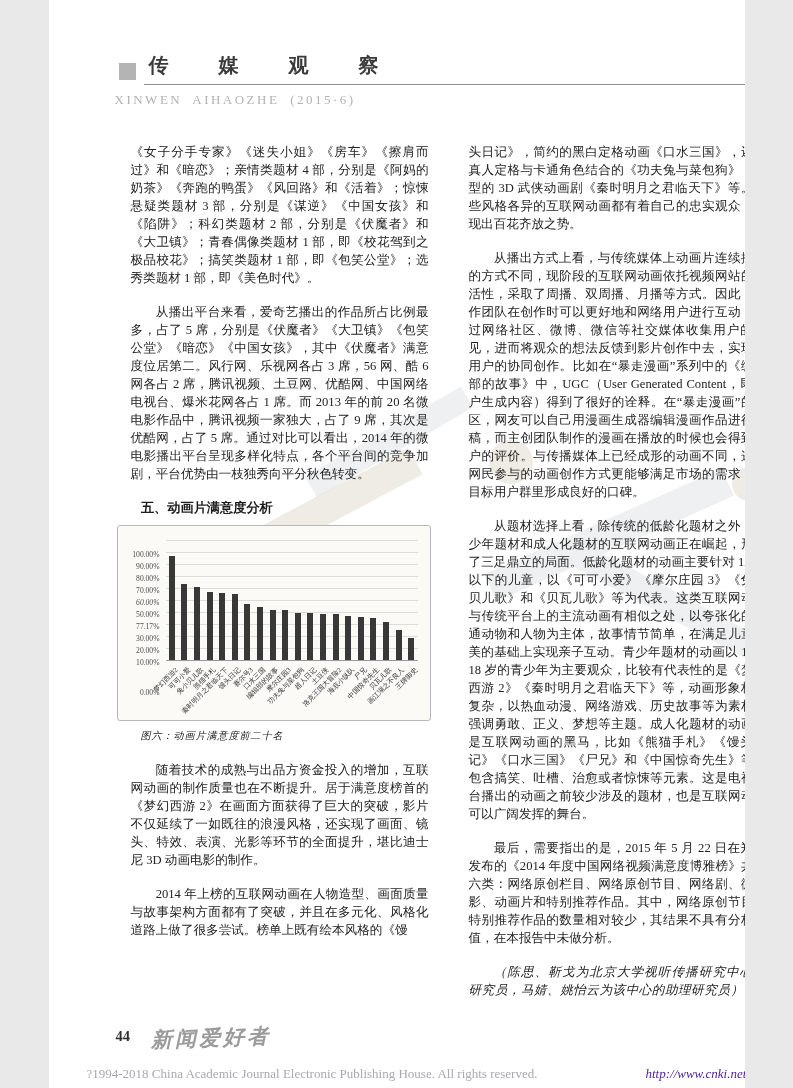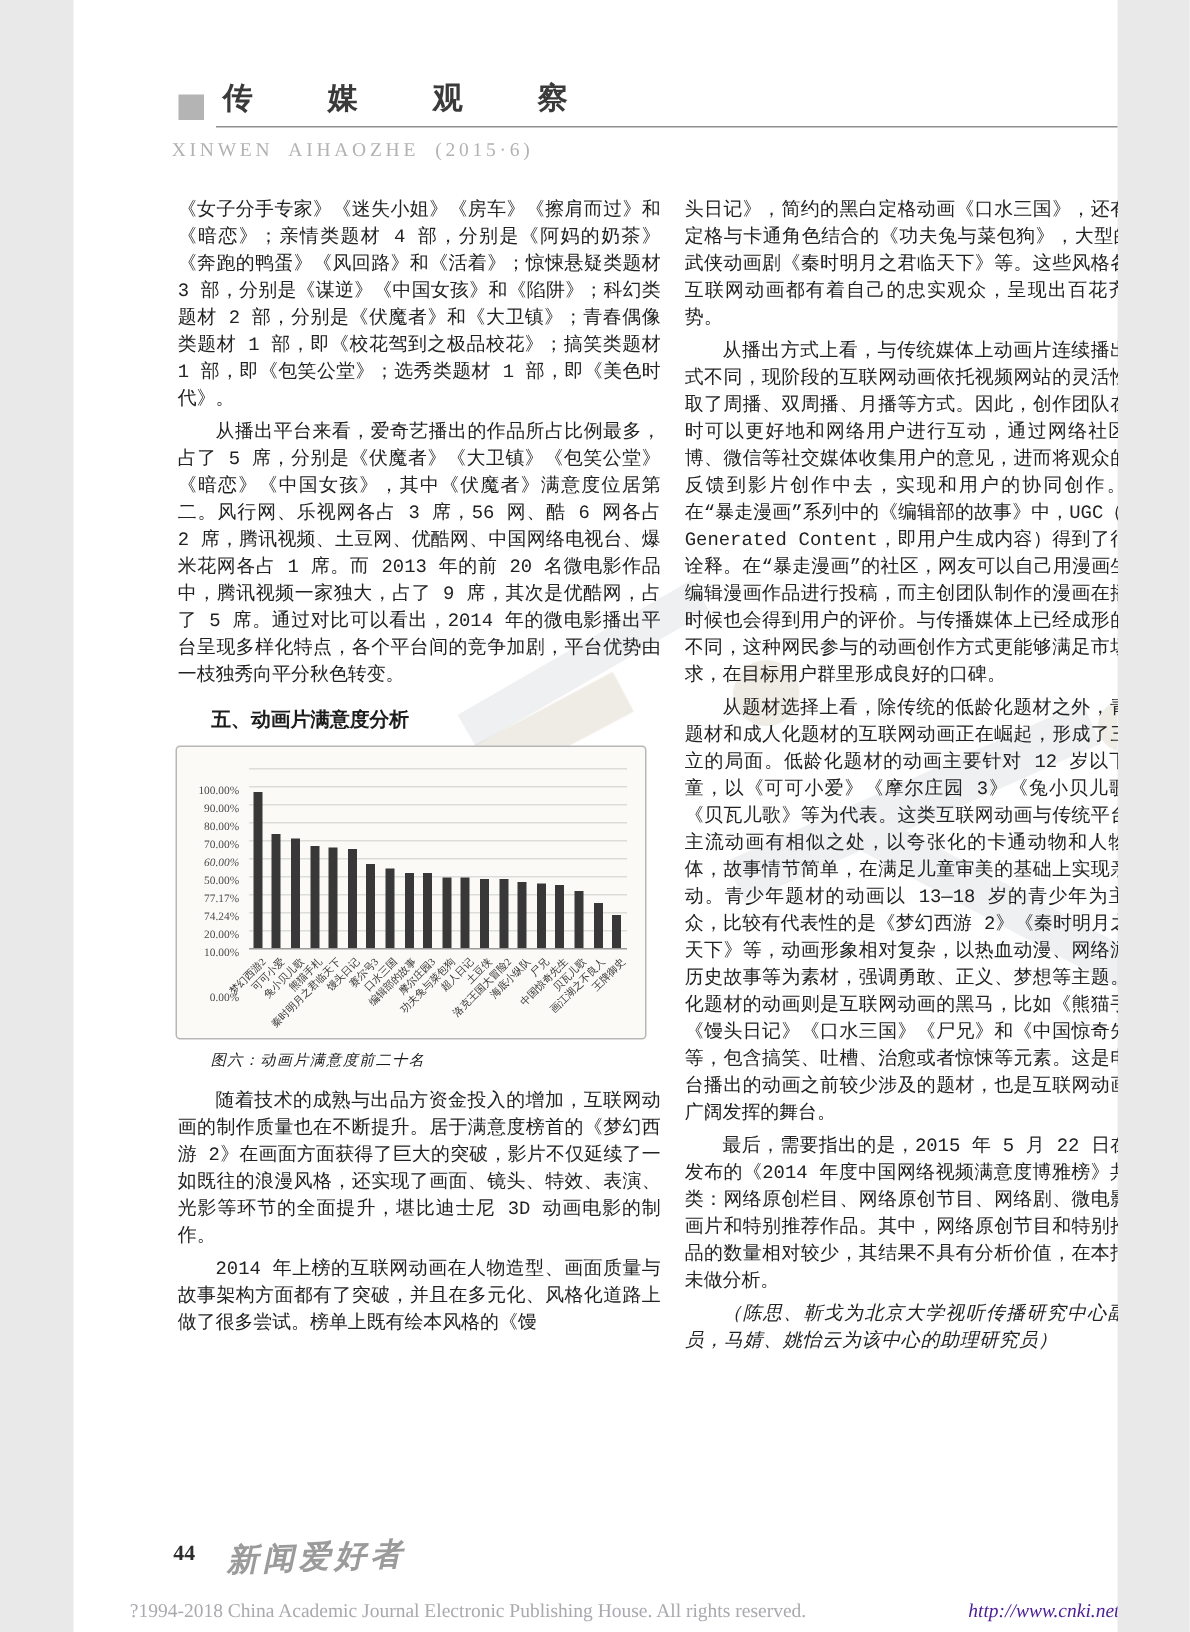--- a/index.html
+++ b/index.html
@@ -19,21 +19,21 @@
   .hdr-rule{position:absolute; left:95px; top:84px; width:632px; height:1px; background:#8f8f8f;}
   .hdr-issue{
     position:absolute; left:66px; top:92px;
     font-size:13px; color:#b2b2b2; letter-spacing:2.5px; word-spacing:5px; white-space:nowrap;
   }
   
   .col{position:absolute; top:127px; width:330px; font-size:12.6px; line-height:18px;
        text-align:justify; z-index:2;}
   .col-left{left:66px;}
   .col-right{left:404px;}
-  .col p{margin:4px; text-indent:2em;font-family:Liberation Mono, monospace;}
+  .col p{margin:16px; text-indent:2em;}
   .col p.cont{text-indent:0;}
   .section-heading{
     font-family:"Liberation Sans","DejaVu Sans",sans-serif;
     font-weight:bold; font-size:13.2px; color:#1c1c1c;
     margin:12px 0 8px 0; text-indent:2em;
   }
   .kai{font-style:italic; letter-spacing:0.5px;}
   .author-note{margin-top:6px; text-indent:1em;}
   .editor-line{text-align:right; padding-right:2.2em; margin-top:6px; text-indent:0;}
   
@@ -105,21 +105,21 @@
     <div class="figure">
       <div class="chart-box">
         <div class="chart-y-axis">
             <div class="ytick" style="top: 10px;">100.00%</div>
             <div class="ytick" style="top: 22px;">90.00%</div>
             <div class="ytick" style="top: 34px;">80.00%</div>
             <div class="ytick" style="top: 46px;">70.00%</div>
             <div class="ytick" style="top: 58px; font-style: italic;">60.00%</div>
             <div class="ytick" style="top: 70px;">50.00%</div>
             <div class="ytick" style="top: 82px;">77.17%</div>
-            <div class="ytick" style="top: 94px;">74.24%</div>
+            <div class="ytick" style="top: 94px;">30.00%</div>
             <div class="ytick" style="top: 106px;">20.00%</div>
             <div class="ytick" style="top: 118px;">10.00%</div>
             <div class="ytick" style="top: 148px;">0.00%</div>
           </div>
         <div class="chart-plot">
             <div class="gridline" style="top: 0px;"></div>
             <div class="gridline" style="top: 12px;"></div>
             <div class="gridline" style="top: 24px;"></div>
             <div class="gridline" style="top: 36px;"></div>
             <div class="gridline" style="top: 48px;"></div>

